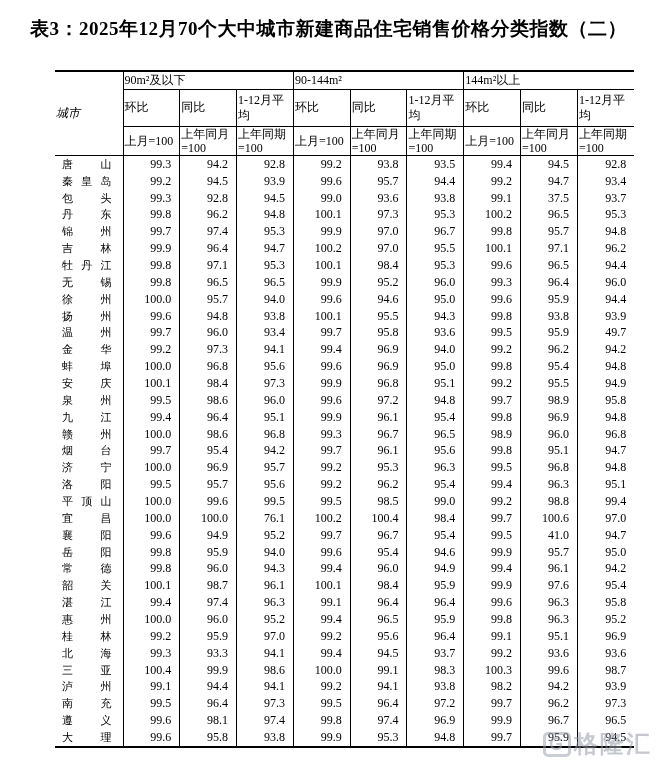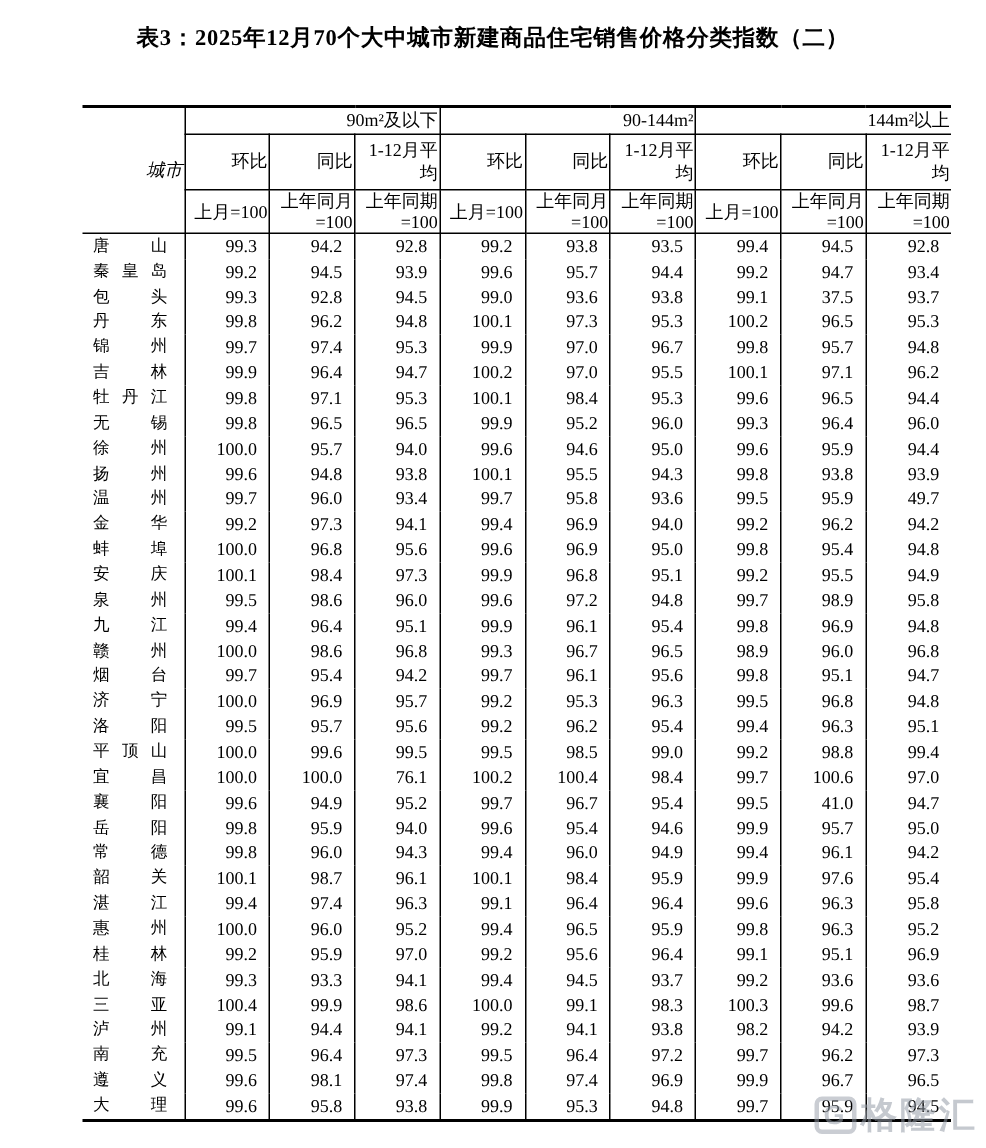--- a/index.html
+++ b/index.html
@@ -13,42 +13,42 @@
     font-family: "Liberation Serif", "DejaVu Serif", serif;
     color: #000000;
   }
   .title {
     position: absolute;
     top: 16px;
     left: 0;
     width: 100%;
     text-align: center;
     font-weight: bold;
-    font-size: 15px;
+    font-size: 19px;
     letter-spacing: 0.5px;
   }
   .tbl-wrap {
     position: absolute;
     left: 55px;
     top: 70px;
   }
   table {
     border-collapse: collapse;
     table-layout: fixed;
     width: 579px;
     border-bottom: 2px solid #000;
   }
   col.city-col { width: 68px; }
   col.num-col  { width: 56.8px; }
   thead th {
     border: 1px solid #000;
     font-weight: normal;
     font-size: 12px;
     line-height: 1.18;
-    text-align: right;
+    text-align: left;
     vertical-align: middle;
     padding: 0 1px;
     background: #fff;
   }
   thead tr.h-group th { height: 18px; }
   thead tr.h-metric th { height: 37px; }
   thead tr.h-base th { height: 29px; }
   thead tr.h-group th, thead th.city-head { border-top: 2px solid #000; }
   th.edge-l { border-left: none; font-style: italic; }
   th.edge-r { border-right: none; margin-top: 15px; }

